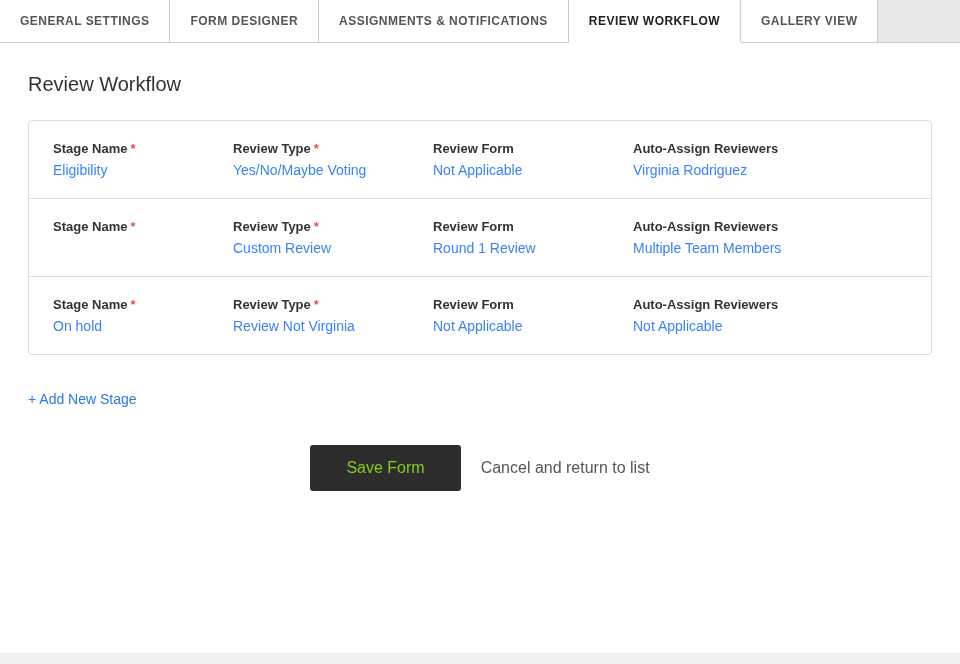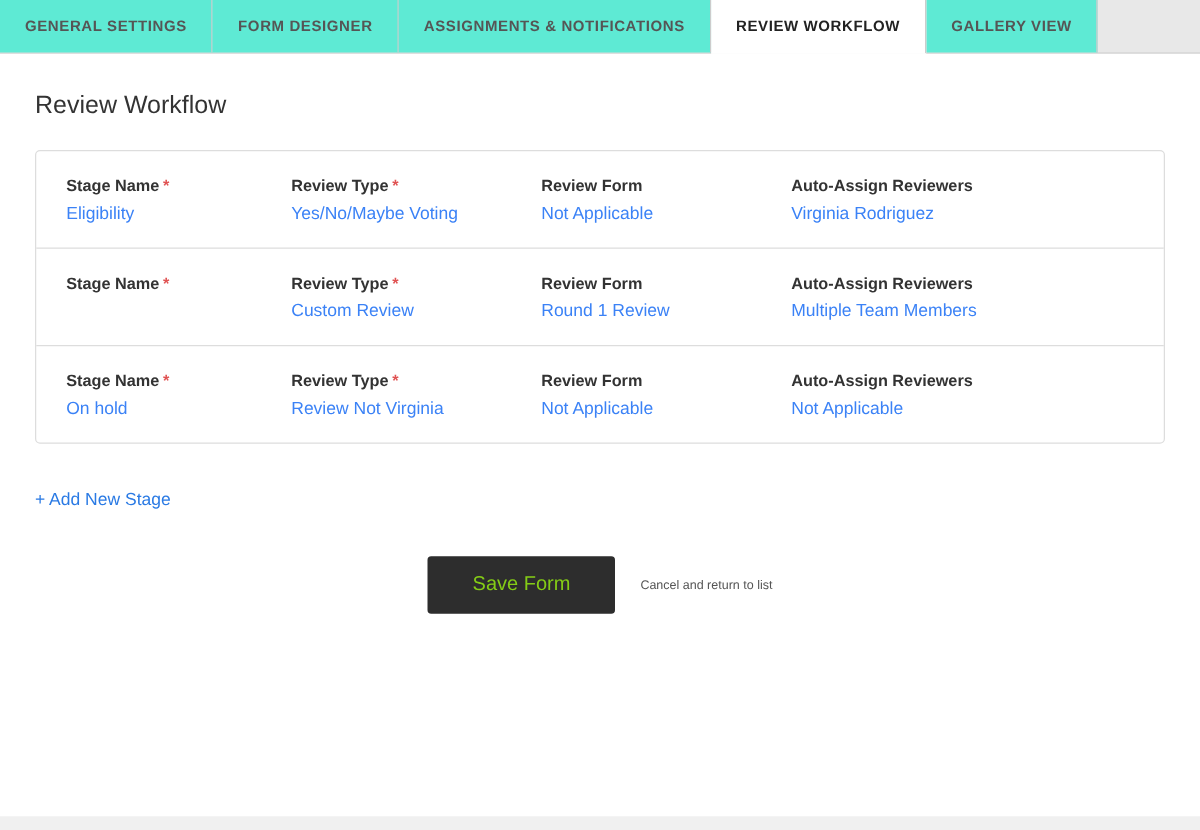--- a/index.html
+++ b/index.html
@@ -19,21 +19,21 @@
       border-bottom: 1px solid #ccc;
     }
     .tab {
       padding: 14px 20px;
       font-size: 12px;
       font-weight: 600;
       letter-spacing: 0.04em;
       color: #555;
       cursor: pointer;
       border-right: 1px solid #ccc;
-      background: #5eead4;
+      background: #ffffff;
       text-transform: uppercase;
       white-space: nowrap;
     }
     .tab:first-child {
       border-left: none;
     }
     .tab.active {
       background: #fff;
       color: #222;
       border-bottom: 1px solid #fff;
@@ -121,21 +121,21 @@
       border: none;
       padding: 14px 36px;
       font-size: 16px;
       font-weight: 500;
       border-radius: 3px;
       cursor: pointer;
     }
 
     .cancel-link {
       color: #555;
-      font-size: 10px;
+      font-size: 16px;
       cursor: pointer;
       text-decoration: none;
     }
   </style>
 </head>
 <body>
 
 <div class="tab-bar">
   <div class="tab">GENERAL SETTINGS</div>
   <div class="tab">FORM DESIGNER</div>

